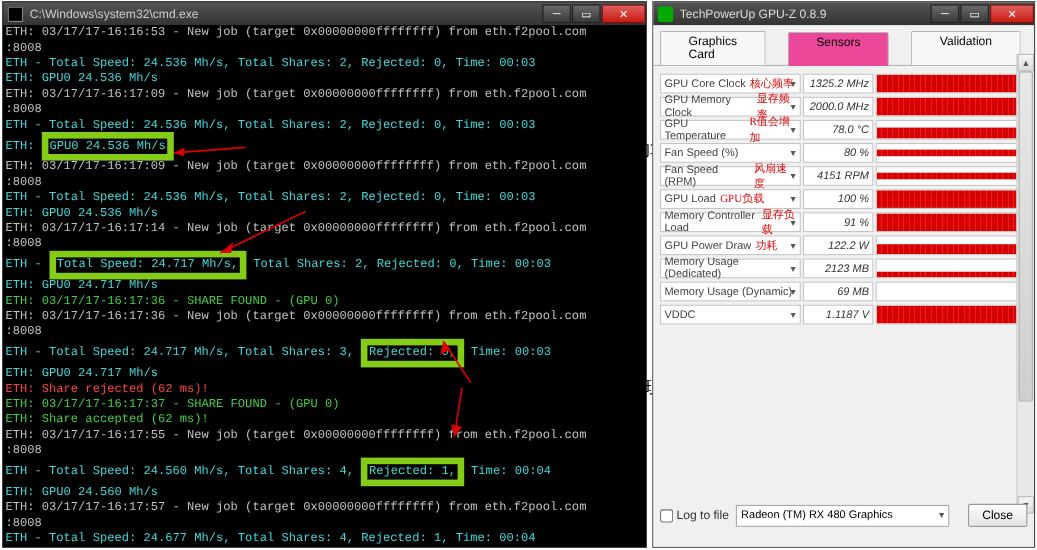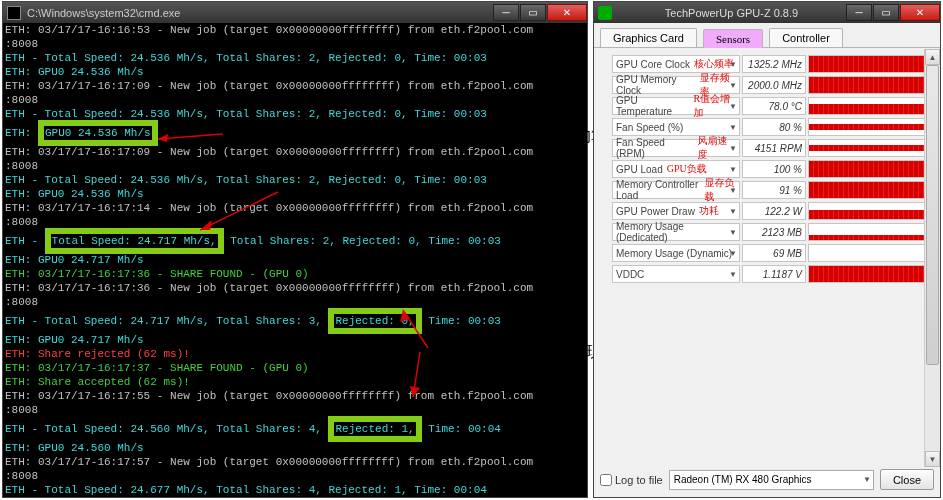--- a/index.html
+++ b/index.html
@@ -20,44 +20,44 @@
   .cyan { color: #40d8d8; }
   .green { color: #40d040; }
   .red { color: #ff4040; }
   .hl-box { border: 6px solid #84cc16; padding: 0 1px; margin: -1px 0; display:inline-block; }
   
   .anno { position:absolute; color:#000000; font-family: Liberation Mono, monospace; font-size: 16px; white-space: nowrap; }
   .arrow { position:absolute; pointer-events:none; }
   
   
   .gpuz-window { position: absolute; left: 593px; top: 1px; width: 348px; height: 497px; border: 1px solid #444; background: #ececec; }
-  .gpuz-titlebar { height: 21px; background: linear-gradient(#555,#333); display:flex; align-items:center; color:#ddd; font-size:11px;text-align:center; }
+  .gpuz-titlebar { height: 21px; background: linear-gradient(#555,#333); display:flex; align-items:center; color:#ddd; font-size:11px; }
   .gpuz-titlebar .icon { width:14px; height:14px; margin:0 4px; background:#0a0; border-radius:2px; }
   .gpuz-body { background:#f0f0f0; height: calc(100% - 21px); position:relative; }
   
   .tabs { display:flex; gap:0; padding: 5px 6px 0 6px; border-bottom:1px solid #b5b5b5; font-size:11px; }
-  .tab { padding: 3px 12px; border:1px solid #b5b5b5; border-bottom:none; background:#f8f8f8; margin-right:6px; cursor:pointer; border-radius:2px 2px 0 0; }
-  .tab.active { background:#f0abfc; position:relative; top:1px;font-family:Liberation Serif, serif; }
-  
-  .sensors { padding: 6px 6px 0 6px; margin-left: 12px; }
+  .tab { padding: 3px 25px; border:1px solid #b5b5b5; border-bottom:none; background:#f8f8f8; margin-right:20px; cursor:pointer; border-radius:2px 2px 0 0; }
+  .tab.active { background:#ec4899; position:relative; top:1px; }
+  
+  .sensors { padding: 6px 6px 0 6px; }
   .srow { display:flex; align-items:center; height:20px; margin-bottom:1px; }
   .sname { width: 128px; height:18px; background:#fff; border:1px solid #c5c5c5; display:flex; align-items:center; padding:0 3px; font-size:10px; color:#444; position:relative; }
   .sname .drop { position:absolute; right:2px; color:#555; font-size:8px; }
   .sval { width: 64px; height:18px; background:#fff; border:1px solid #c5c5c5; display:flex; align-items:center; justify-content:flex-end; padding:0 3px; font-size:10px; color:#333; margin-left:2px;font-style:italic; }
   .sgraph { flex:1; height:18px; background:#fff; border:1px solid #c5c5c5; margin-left:2px; position:relative; overflow:hidden; }
   .sgraph .fill { position:absolute; left:0; top:0; height:100%; width:100%; }
   .sgraph .fill.red { background: repeating-linear-gradient(90deg,#d60000 0 4px,#e82020 4px 5px); }
   .anno-label { color:#e00808; font-size:10px; font-family:Liberation Serif, serif; margin-left:4px; }
   
-  .bottom-row { position:absolute; left:6px; right:6px; bottom:7px; display:flex; align-items:center; gap:6px; }
+  .bottom-row { position:absolute; left:6px; right:6px; bottom:18px; display:flex; align-items:center; gap:6px; }
   .chk { display:flex; align-items:center; gap:3px; font-size:11px; color:#333; }
   .chk input { width:12px; height:12px; }
   .combo { height:20px; border:1px solid #aaa; background:#fff; font-size:10px; padding:0 16px 0 4px; display:flex; align-items:center; position:relative; }
   .combo .drop { position:absolute; right:2px; font-size:8px; color:#555;}
-  .btn { height:21px; padding:0 12px; border:1px solid #999; border-radius:2px; background:linear-gradient(#fdfdfd,#e4e4e4); font-size:11px; display:flex; align-items:center; cursor:pointer; }
+  .btn { height:21px; padding:0 12px; border:1px solid #999; border-radius:2px; background:linear-gradient(#fdfdfd,#e4e4e4); font-size:11px; display:flex; align-items:center; cursor:pointer;margin-left:11px; }
 
   .gpuz-scrollbar { position:absolute; right:0; top:26px; bottom:30px; width:16px; background:#e8e8e8; border-left:1px solid #ccc;}
   .gpuz-scrollbar .sbtn { height:16px; background:linear-gradient(#f5f5f5,#dcdcdc); border:1px solid #bbb; display:flex;align-items:center;justify-content:center;font-size:8px;color:#555;}
   .gpuz-scrollbar .thumb { position:absolute; top:16px; left:1px; right:1px; height:300px; background:linear-gradient(#e8e8e8,#cfcfcf); border:1px solid #aaa; border-radius:2px;}
 </style>
 </head>
 <body>
 
 <div class="console-window">
   <div class="console-titlebar">
@@ -108,21 +108,21 @@
     <div class="winbtns">
       <div class="winbtn min">─</div>
       <div class="winbtn max">▭</div>
       <div class="winbtn close">✕</div>
     </div>
   </div>
   <div class="gpuz-body">
     <div class="tabs">
       <div class="tab">Graphics Card</div>
       <div class="tab active">Sensors</div>
-      <div class="tab">Controller</div>
+      <div class="tab">Validation</div>
     </div>
     <div class="sensors" id="sensors">
         <div class="srow">
           <div class="sname">
             <span>GPU Core Clock</span>
             <span class="anno-label">核心频率</span>
             <span class="drop">▼</span>
           </div>
           <div class="sval">1325.2 MHz</div>
           <div class="sgraph">

